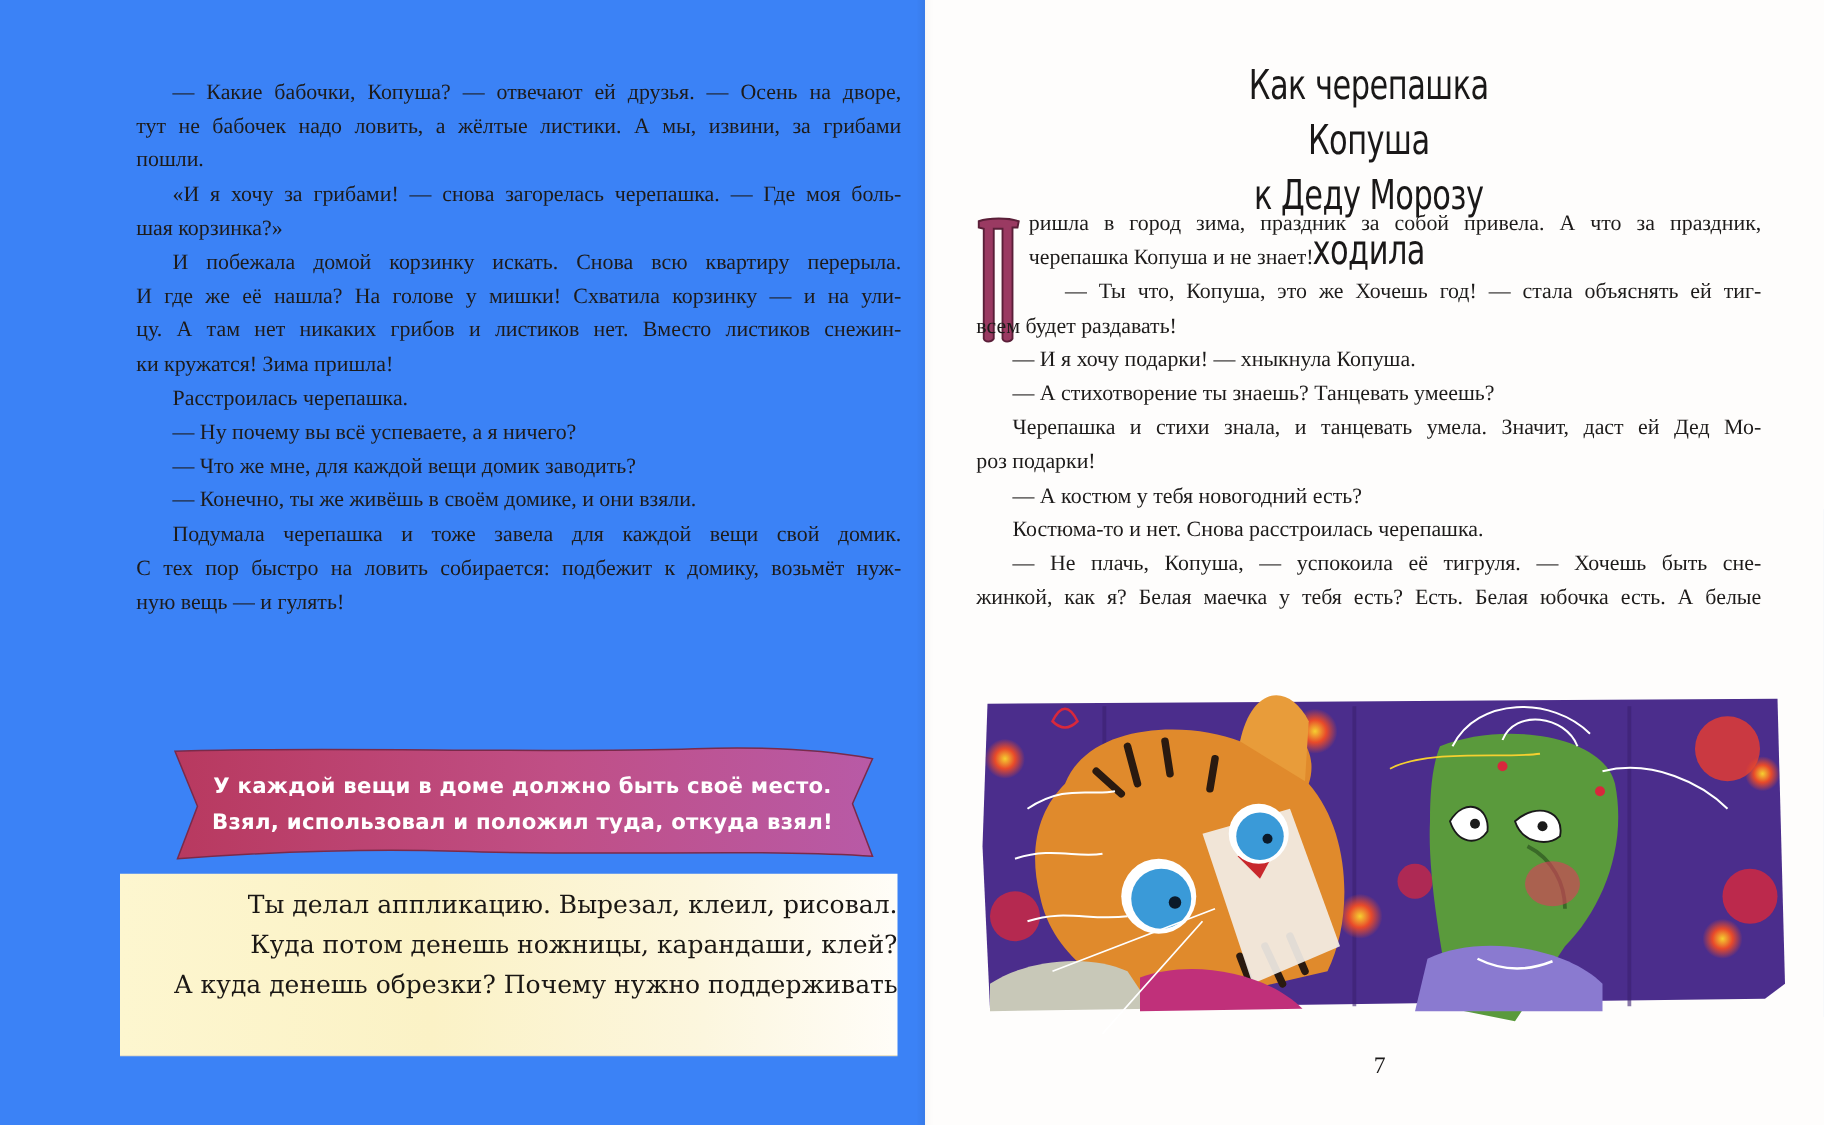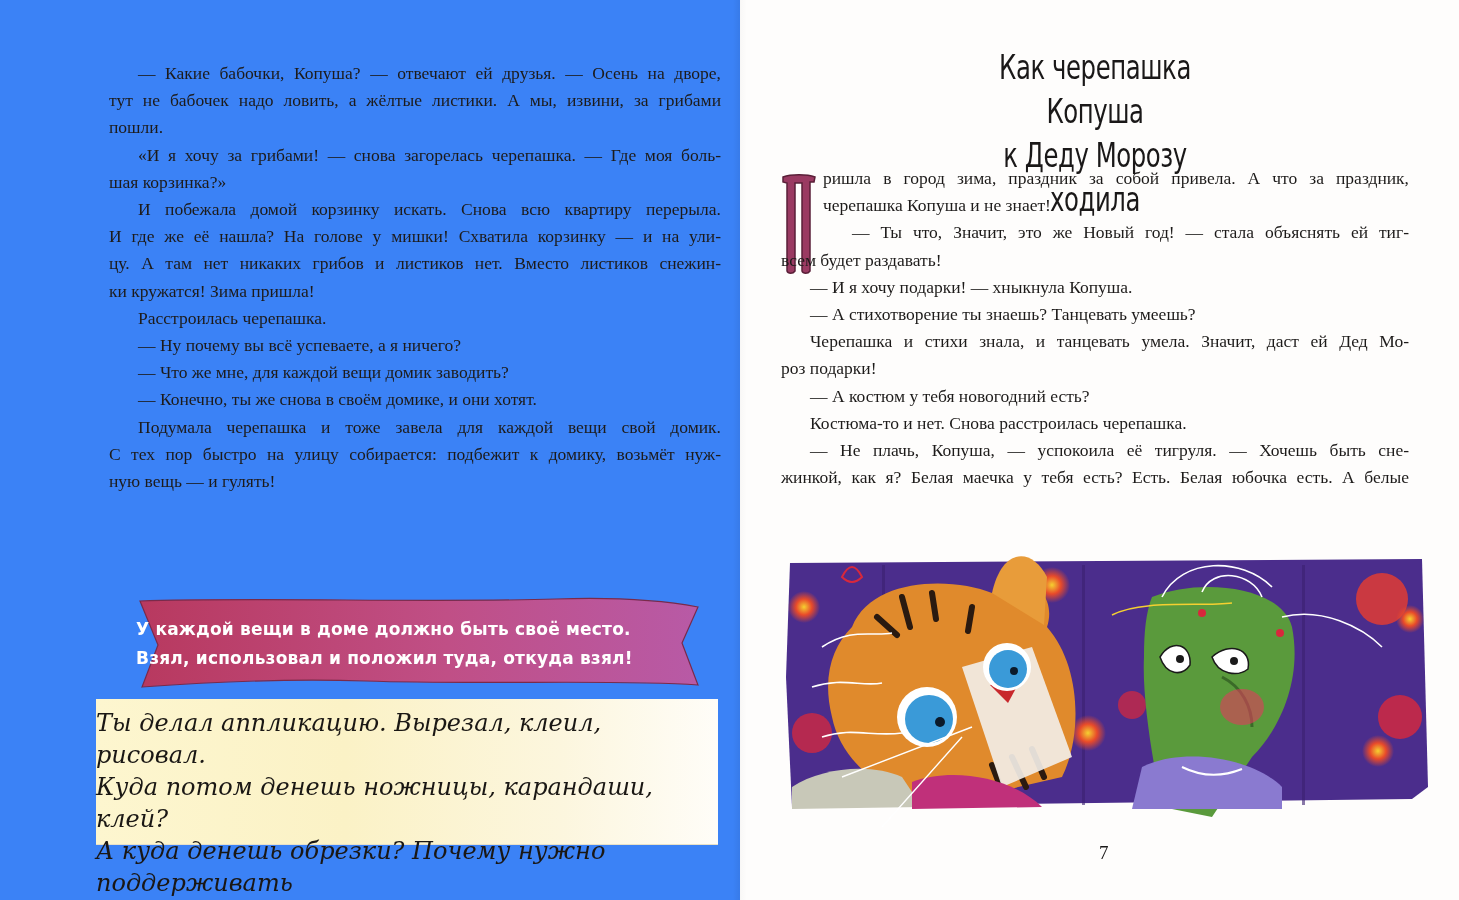--- a/index.html
+++ b/index.html
@@ -19,29 +19,29 @@
   #left-text { left: 109px; top: 60px; width: 612px; }
   #right-text { left: 781px; top: 165px; width: 628px; }
 
   
   .ln { display: block; text-align: justify; text-align-last: justify; white-space: nowrap; }
   .ln.last { text-align-last: left; }
 
   
   .banner { position: absolute; left: 136px; top: 593px; width: 564px; height: 97px; }
   .banner svg { position: absolute; left: 0; top: 0; }
-  .banner-text { position: absolute; left: 0; top: 22px; width: 564px; text-align: left;
+  .banner-text { position: absolute; left: 0; top: 22px; width: 564px; text-align: center;
     font-family: "DejaVu Sans", sans-serif; font-weight: bold; color: #fff; font-size: 17px; line-height: 29px; letter-spacing: 0.2px; }
 
   
   .note { position: absolute; left: 96px; top: 699px; width: 622px; height: 146px;
     background: linear-gradient(to right, #fdf6cf 0%, #fbf2c6 40%, #fcf6de 75%, #fffdf8 100%);
     border-bottom: 1px solid #e8e1c8; }
-  .note-text { position: absolute; left: 0; top: 8px; width: 622px; text-align: left;
-    font-family: "DejaVu Serif", serif; font-style: italic; font-size: 24px; line-height: 32px; color: #1a1714; }
+  .note-text { position: absolute; left: 0; top: 8px; width: 622px; text-align: right;
+    font-family: "DejaVu Serif", serif; font-size: 20px; line-height: 32px; color: #1a1714; }
 
   
   .title { position: absolute; left: 930px; top: 46px; width: 330px; text-align: center;
     font-family: "DejaVu Sans", sans-serif; font-size: 33px; line-height: 44px; color: #1a1818;
     font-stretch: condensed; transform: scaleX(0.82); transform-origin: center top; letter-spacing: -0.5px; }
 
   .dropcap { position: absolute; left: 781px; top: 171px; width: 36px; height: 104px; }
   .drop-indent-1 { padding-left: 42px; }
 
   .illustration { position: absolute; left: 782px; top: 537px; width: 646px; height: 292px; }
@@ -74,25 +74,25 @@
       <p>
         <span class="ln indent last">Расстроилась черепашка.</span>
       </p>
       <p>
         <span class="ln indent last">— Ну почему вы всё успеваете, а я ничего?</span>
       </p>
       <p>
         <span class="ln indent last">— Что же мне, для каждой вещи домик заводить?</span>
       </p>
       <p>
-        <span class="ln indent last">— Конечно, ты же снова в своём домике, и они хотят.</span>
+        <span class="ln indent last">— Конечно, ты же живёшь в своём домике, и они взяли.</span>
       </p>
       <p>
         <span class="ln indent">Подумала черепашка и тоже завела для каждой вещи свой домик.</span>
-        <span class="ln">С тех пор быстро на улицу собирается: подбежит к домику, возьмёт нуж-</span>
+        <span class="ln">С тех пор быстро на ловить собирается: подбежит к домику, возьмёт нуж-</span>
         <span class="ln last">ную вещь — и гулять!</span>
       </p>
     </div>
 
     <div class="banner">
       <svg width="564" height="97" viewBox="0 0 564 97">
         <defs>
           <linearGradient id="ribbonGrad" x1="0" y1="0" x2="1" y2="0">
             <stop offset="0" stop-color="#b8395f"></stop>
             <stop offset="0.55" stop-color="#c04f86"></stop>
@@ -127,21 +127,21 @@
   <svg class="dropcap" viewBox="0 0 36 104">
     <path d="M2,6 C10,3 26,3 34,6 L33,11 L29,11 L29,100 C27,103 22,103 21,100 L21,12 L14,12 L14,100 C12,103 7,103 6,100 L6,12 L2,11 Z" fill="#9a3a62" stroke="#5a1f38" stroke-width="1.5"></path>
   </svg>
 
   <div id="right-text" class="text-block">
     <p>
       <span class="ln drop-indent-1">ришла в город зима, праздник за собой привела. А что за праздник,</span>
       <span class="ln drop-indent-1 last">черепашка Копуша и не знает!</span>
     </p>
     <p>
-      <span class="ln" style="padding-left:71px">— Ты что, Значит, это же Новый год! — стала объяснять ей тиг-</span>
+      <span class="ln" style="padding-left:71px">— Ты что, Копуша, это же Хочешь год! — стала объяснять ей тиг-</span>
       <span class="ln last">всем будет раздавать!</span>
     </p>
     <p>
       <span class="ln indent last">— И я хочу подарки!  — хныкнула Копуша.</span>
     </p>
     <p>
       <span class="ln indent last">— А стихотворение ты знаешь? Танцевать умеешь?</span>
     </p>
     <p>
       <span class="ln indent">Черепашка и стихи знала, и танцевать умела. Значит, даст ей Дед Мо-</span>

